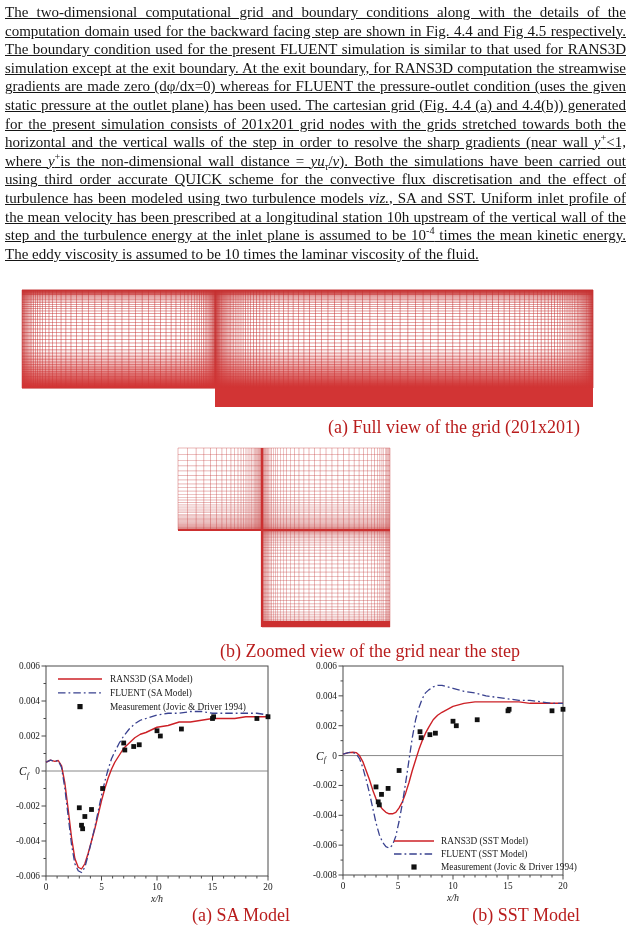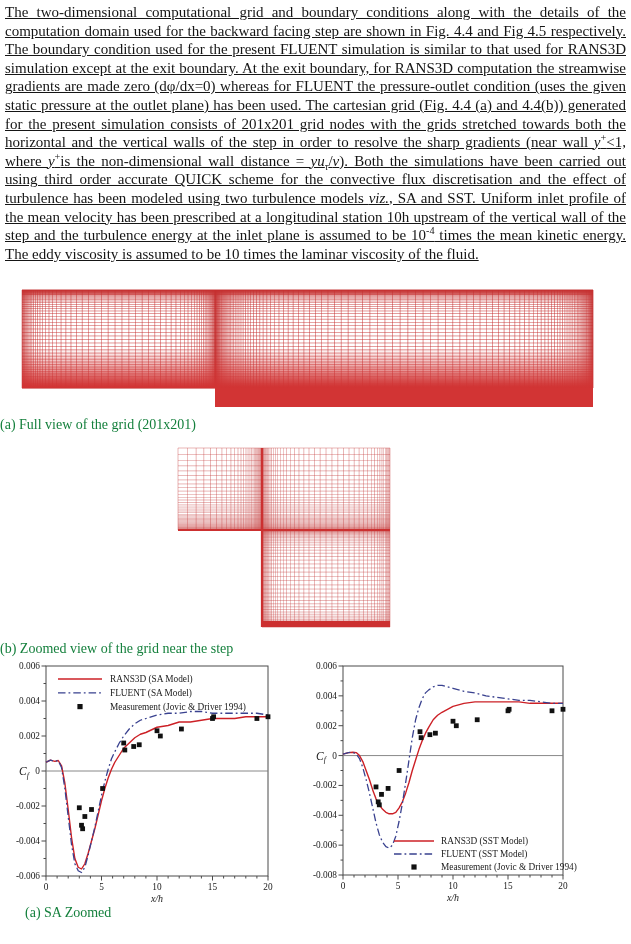--- a/index.html
+++ b/index.html
@@ -4,21 +4,21 @@
 <style>
   html,body{margin:0;padding:0;background:#ffffff;}
   .page{position:relative;width:631px;height:944px;background:#fff;overflow:hidden;
         font-family:"Liberation Serif","DejaVu Serif",serif;color:#111;}
   .para{position:absolute;left:5px;top:3px;width:621px;margin:0;
         font-size:15px;line-height:18.6px;text-align:justify;color:#151515;text-decoration:underline;}
   .para i{font-style:italic;}
   .para .sup{font-size:68%;vertical-align:super;line-height:0;}
   .para .isub{font-size:68%;vertical-align:sub;line-height:0;font-style:italic;}
   .figsvg{position:absolute;left:0;}
-  .cap{position:absolute;text-align:left;font-size:14px;color:#15803d;}
+  .cap{position:absolute;text-align:right;font-size:18px;color:#b91c1c;}
   #cap-grid-full{left:0;top:417px;width:580px;}
   #cap-grid-zoom{left:0;top:641px;width:520px;}
   #cap-sa{left:25px;top:905px;width:265px;}
   #cap-sst{left:330px;top:905px;width:250px;}
 </style>
 </head>
 <body>
 
 <div class="page">
 
@@ -643,15 +643,16 @@
       <g font-family="&quot;Liberation Serif&quot;,&quot;DejaVu Serif&quot;,serif" font-size="9.3" fill="#1a1a1a">
         <line x1="394" y1="841" x2="434" y2="841" stroke="#cc2026" stroke-width="1.5" stroke-dasharray="none"></line>
         <text x="441" y="844.2">RANS3D (SST Model)</text>
         <line x1="394" y1="854" x2="434" y2="854" stroke="#39418f" stroke-width="1.3" stroke-dasharray="7.5 3 1.8 3"></line>
         <text x="441" y="857.2">FLUENT (SST Model)</text>
         <rect x="411.4" y="864.4" width="5.2" height="5.2" fill="#111111"></rect>
         <text x="441" y="870.2">Measurement (Jovic &amp; Driver 1994)</text>
       </g>
     </svg>
 
-  <div class="cap" id="cap-sa">(a) SA Zoomed</div>
+  <div class="cap" id="cap-sa">(a) SA Model</div>
+  <div class="cap" id="cap-sst">(b) SST Model</div>
 
 </div>
 
 </body></html>

